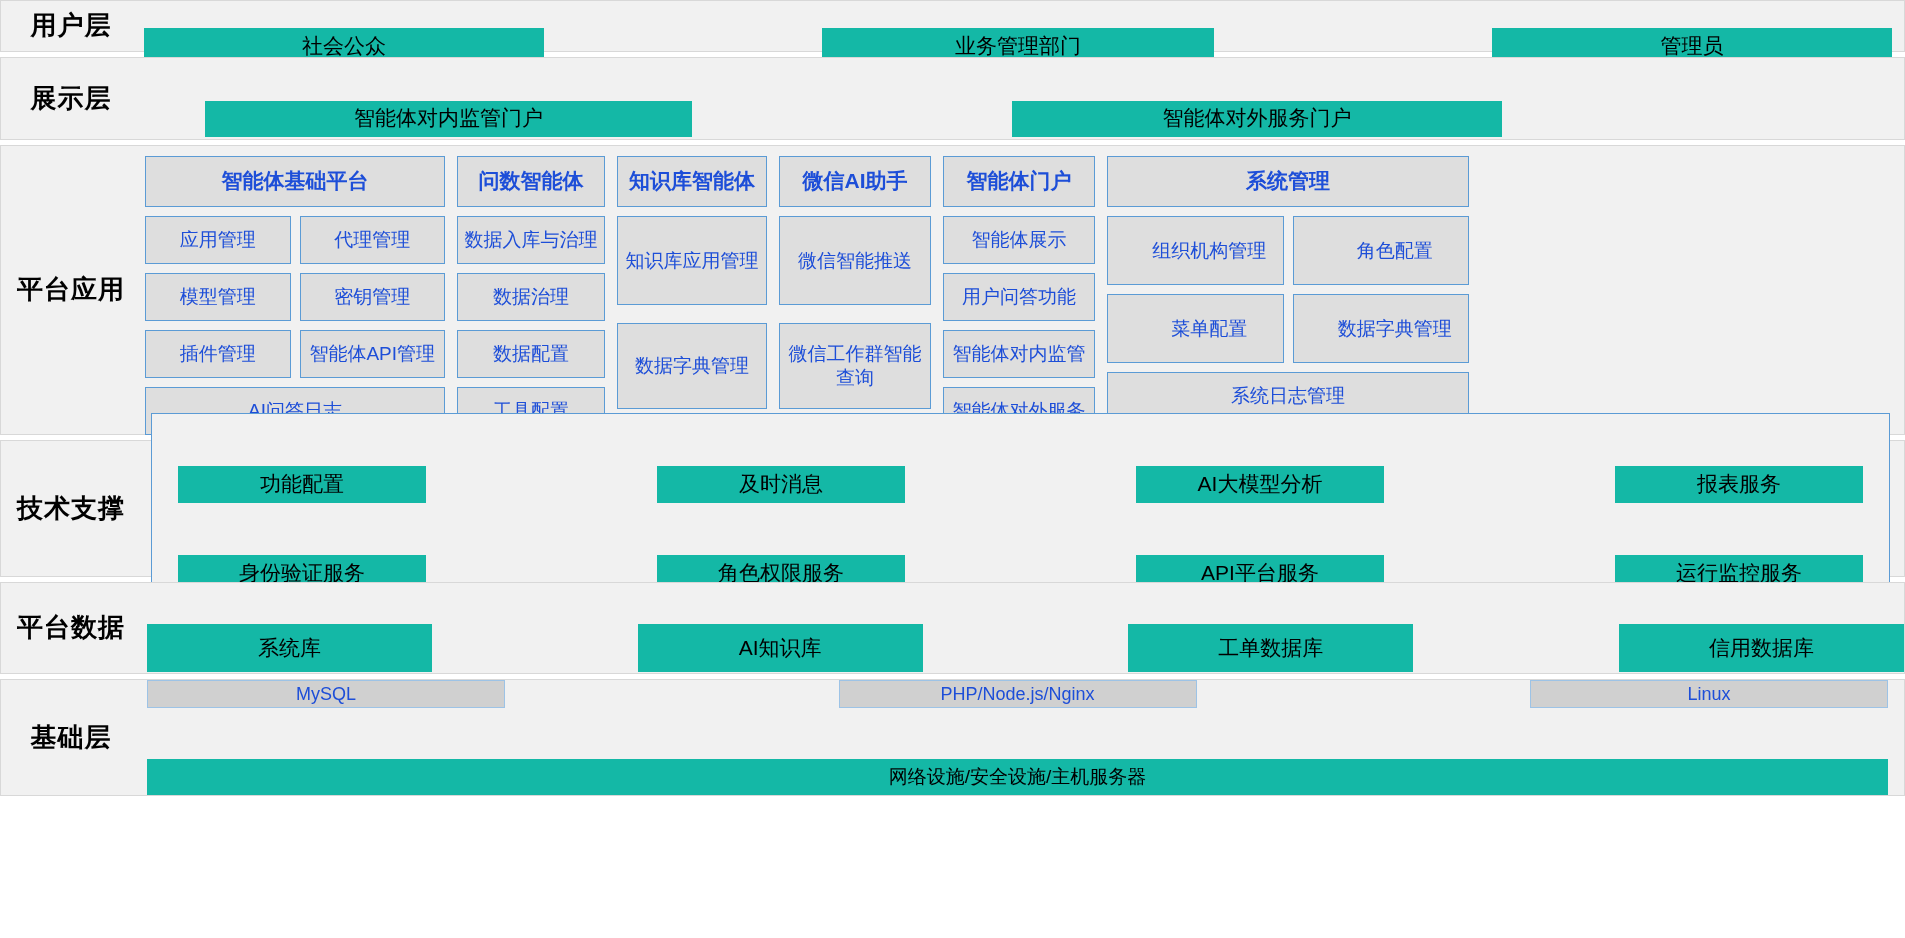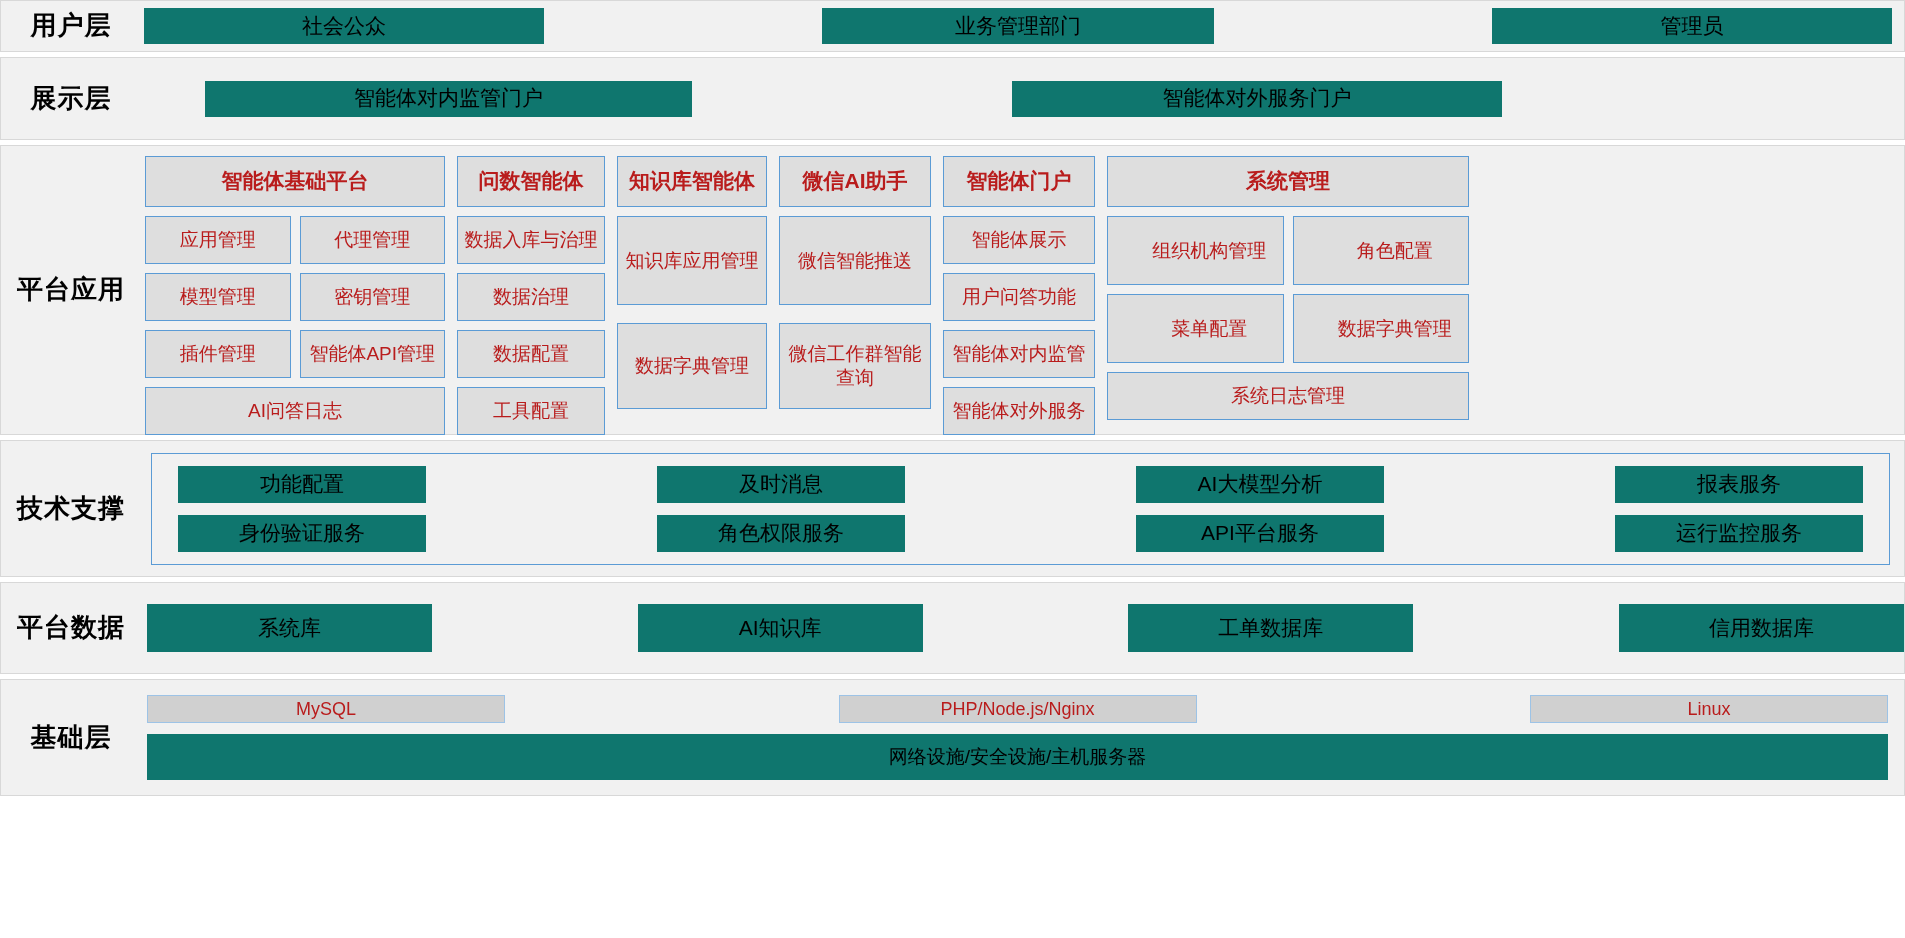--- a/index.html
+++ b/index.html
@@ -23,30 +23,31 @@
     width: 140px; min-width: 140px;
     display: flex; align-items: center; justify-content: center;
     font-weight: bold; font-size: 26px; color: #000;
     line-height: 1.22; text-align: right;
     letter-spacing: 1px;
   }
   .band-body { flex: 1; display: flex; align-items: center; }
 
   
   .blue {
-    background: #0f766e;
+    background: #14b8a6;
     color: #000;
     display: flex; align-items: center; justify-content: center;
     font-size: 21px;
     line-height: 1.25;
+    margin-top: 40px;
   }
   .grey {
     background: #dedede;
     border: 1px solid #5b9bd5;
-    color: #b91c1c;
+    color: #1d4ed8;
     display: flex; align-items: center; justify-content: center;
     text-align: center;
     font-size: 19px;
     line-height: 1.25;
   }
   .grey.hdr { font-weight: bold; font-size: 21px; }
   .grey.plain { border-color: #9dc3e6; }
 
   
   .band-user { height: 52px; }

